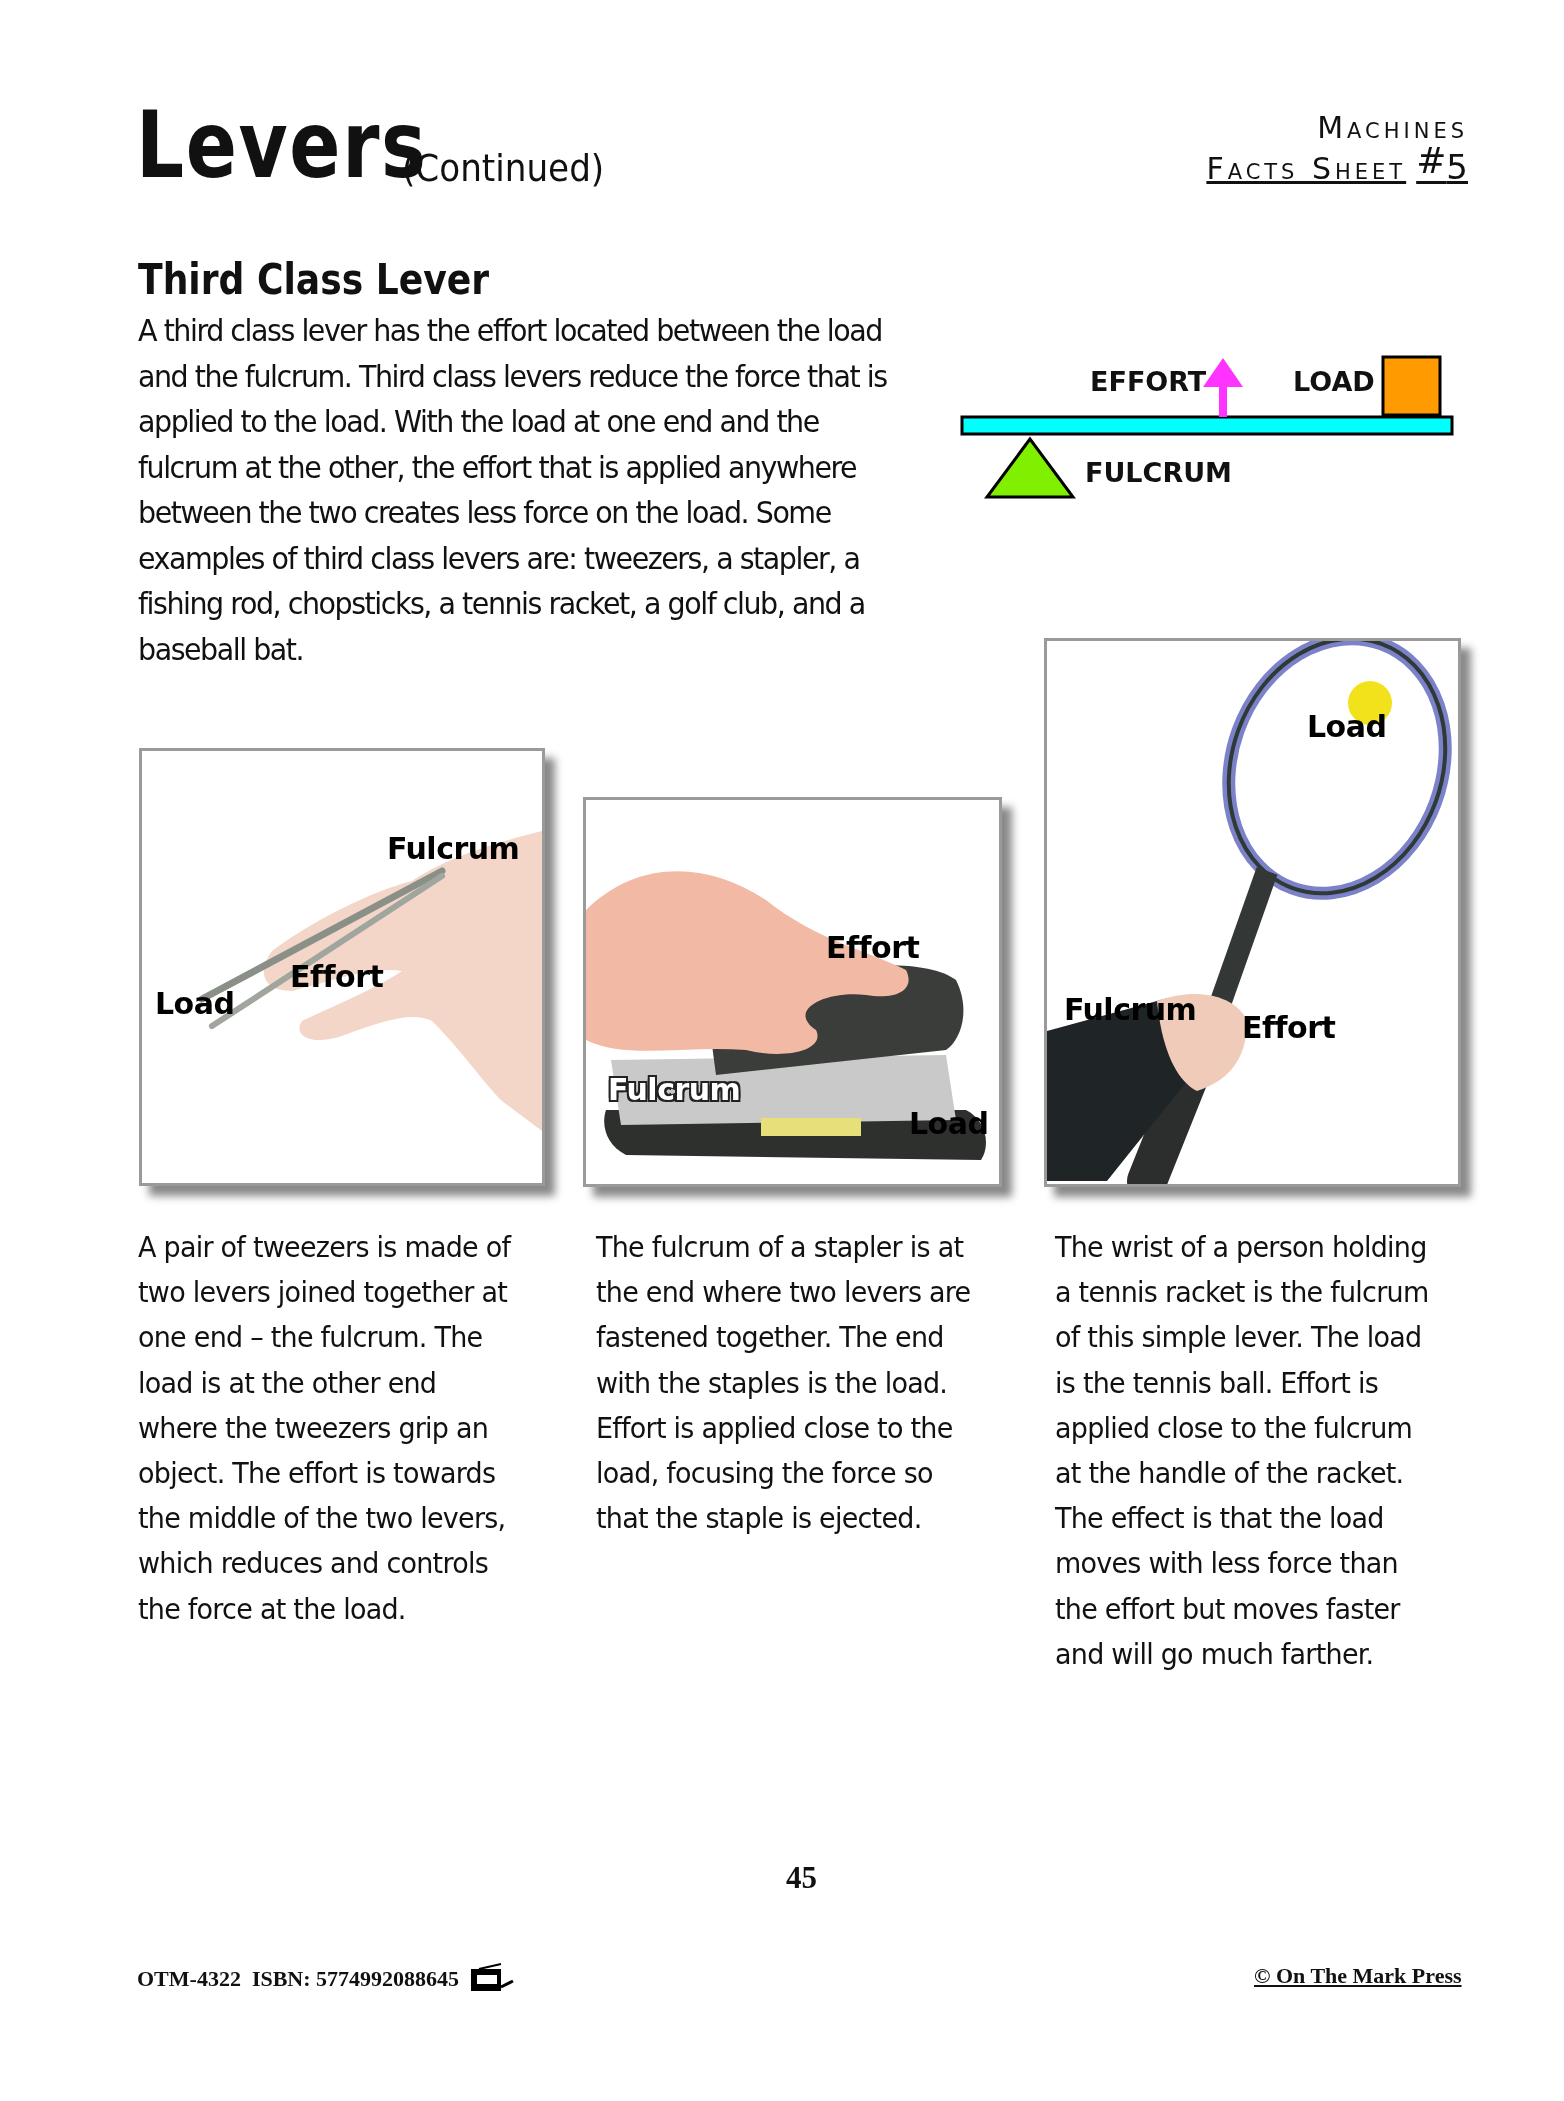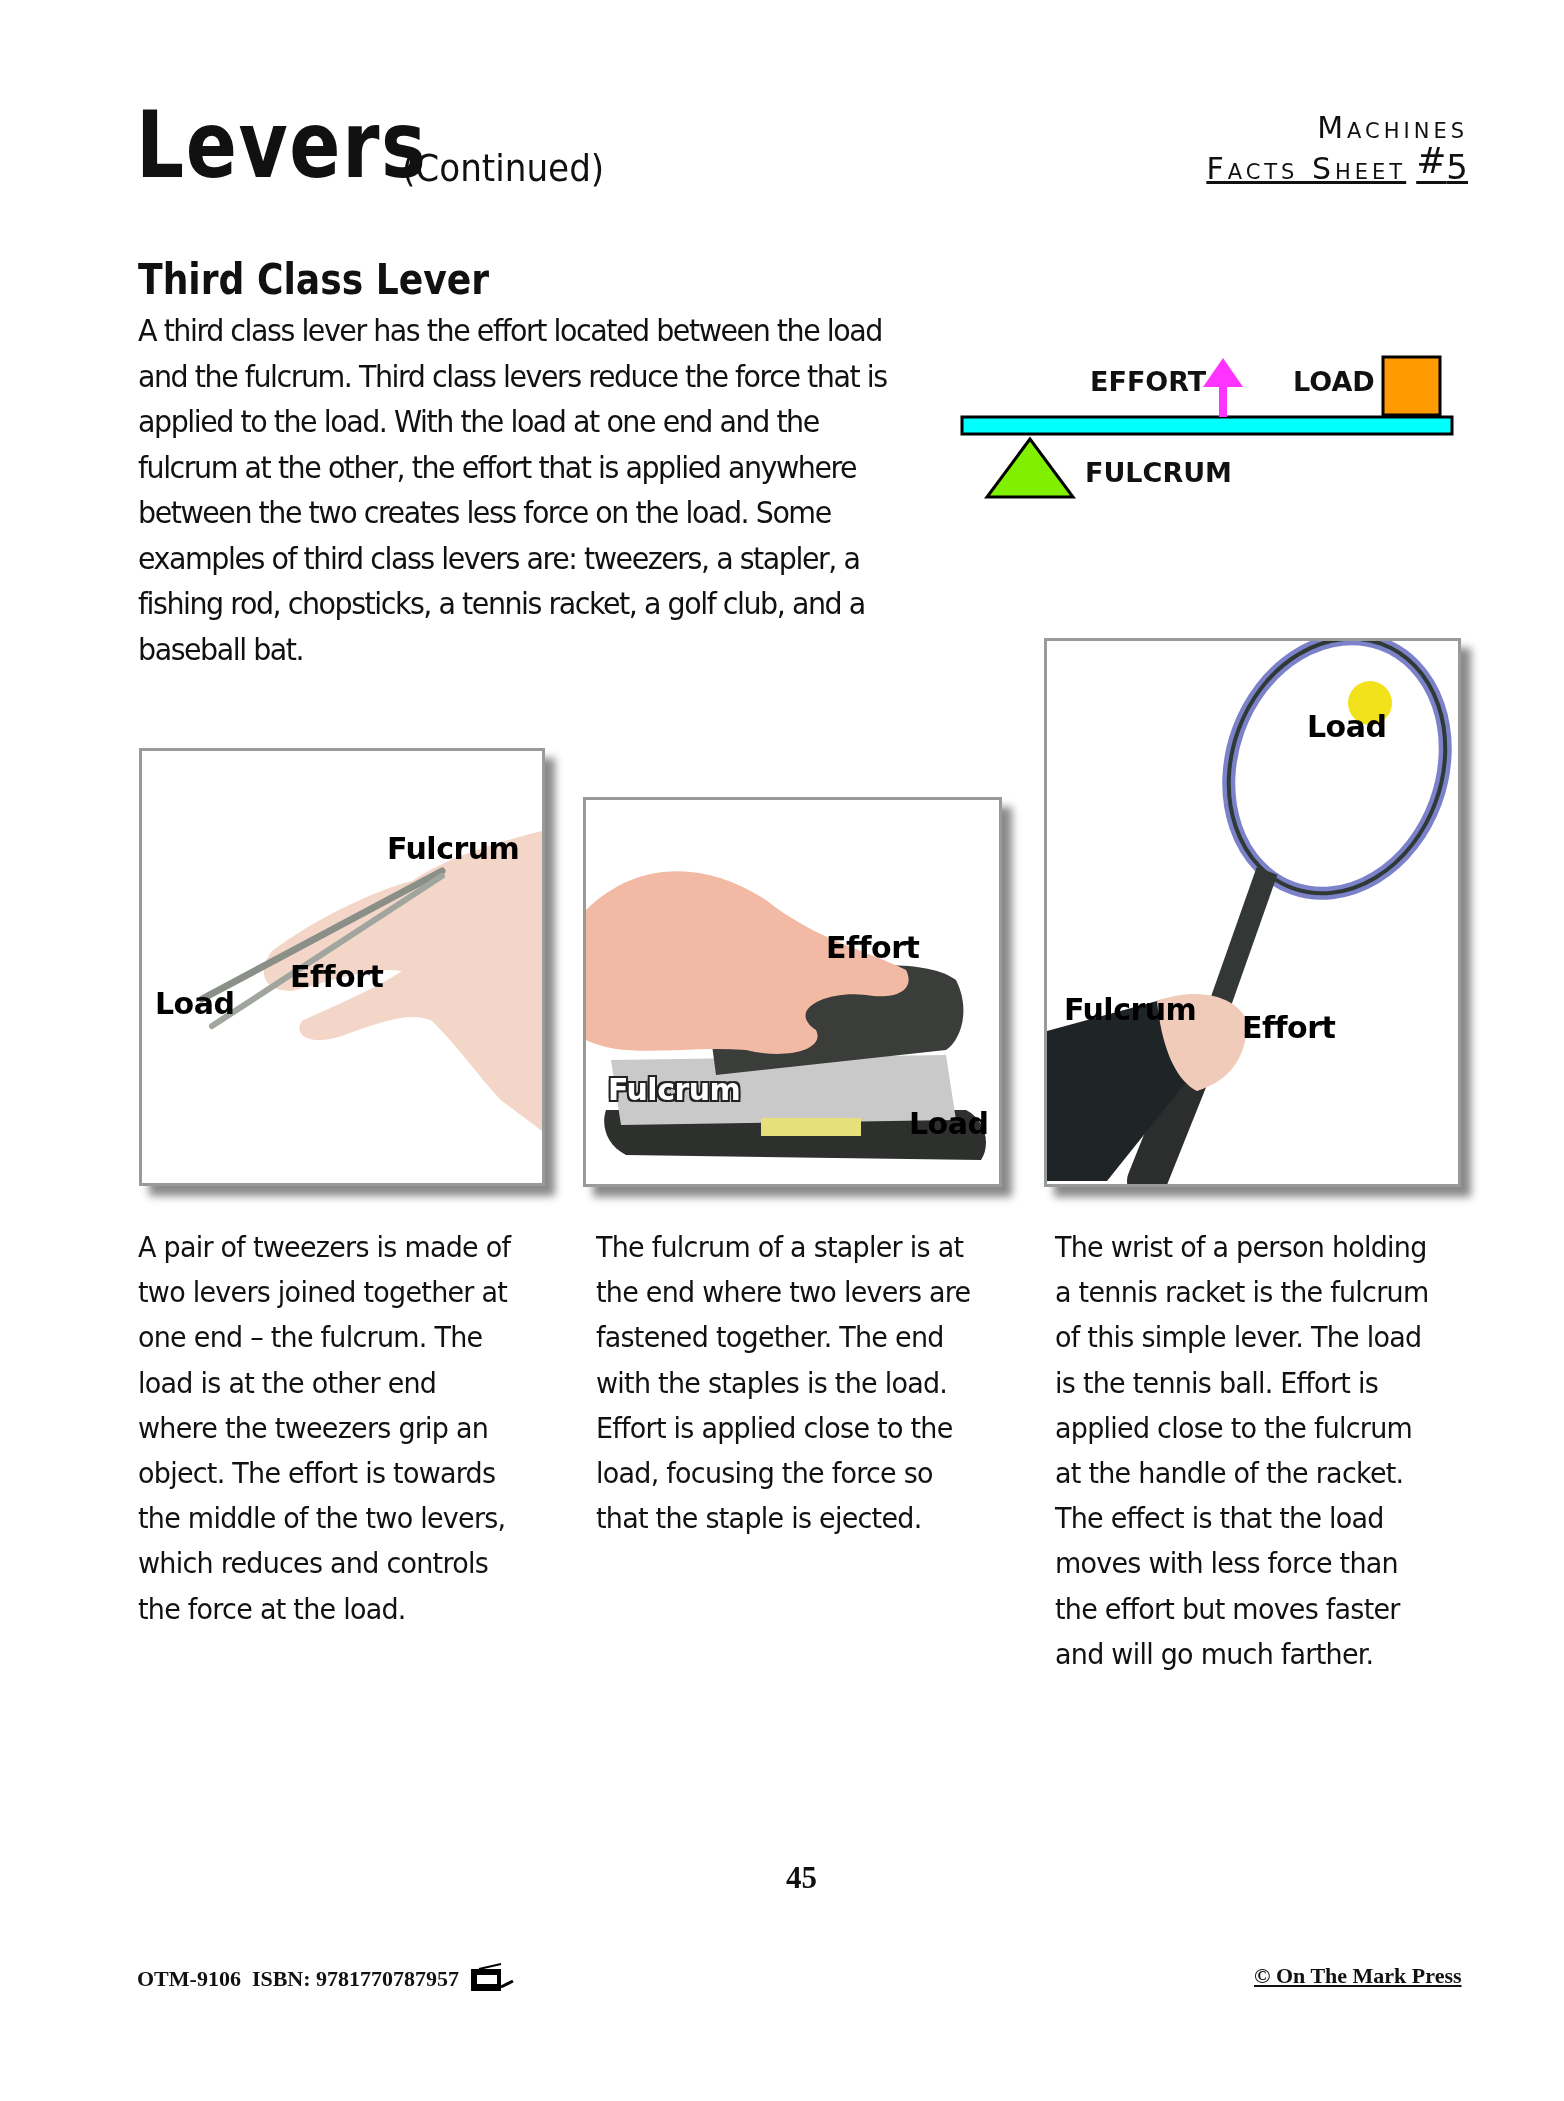--- a/index.html
+++ b/index.html
@@ -88,21 +88,21 @@
   <div class="lbl" style="left:260px; top:68px;">Load</div>
   <div class="lbl" style="left:17px; top:351px;">Fulcrum</div>
   <div class="lbl" style="left:195px; top:369px;">Effort</div>
 </div>
 
 <div class="abs caption" style="left:138px; top:1225px; width:405px;">A pair of tweezers is made of two levers joined together at one end – the fulcrum. The load is at the other end where the tweezers grip an object. The effort is towards the middle of the two levers, which reduces and controls the force at the load.</div>
 <div class="abs caption" style="left:596px; top:1225px; width:410px;">The fulcrum of a stapler is at the end where two levers are fastened together. The end with the staples is the load. Effort is applied close to the load, focusing the force so that the staple is ejected.</div>
 <div class="abs caption" style="left:1055px; top:1225px; width:410px;">The wrist of a person holding a tennis racket is the fulcrum of this simple lever. The load is the tennis ball. Effort is applied close to the fulcrum at the handle of the racket. The effect is that the load moves with less force than the effort but moves faster and will go much farther.</div>
 
 <div class="abs footer" style="left:137px; top:1963px;">
-  <span>OTM-9106</span>&nbsp;&nbsp;<span>ISBN: 9781770787957</span>
+  <span>OTM-4322</span>&nbsp;&nbsp;<span>ISBN: 5774992088645</span>
   <span style="display:inline-block; vertical-align:middle; margin-left:4px;">
     <svg width="48" height="30" viewBox="0 0 48 30">
       <rect x="2" y="6" width="30" height="22" fill="#000"></rect>
       <rect x="8" y="12" width="20" height="9" fill="#fff"></rect>
       <line x1="10" y1="6" x2="32" y2="1" stroke="#000" stroke-width="2"></line>
       <path d="M32,24 L44,18" stroke="#000" stroke-width="3"></path>
     </svg>
   </span>
 </div>
 <div class="abs footer" style="left:786px; top:1860px; font-size:31px;">45</div>

